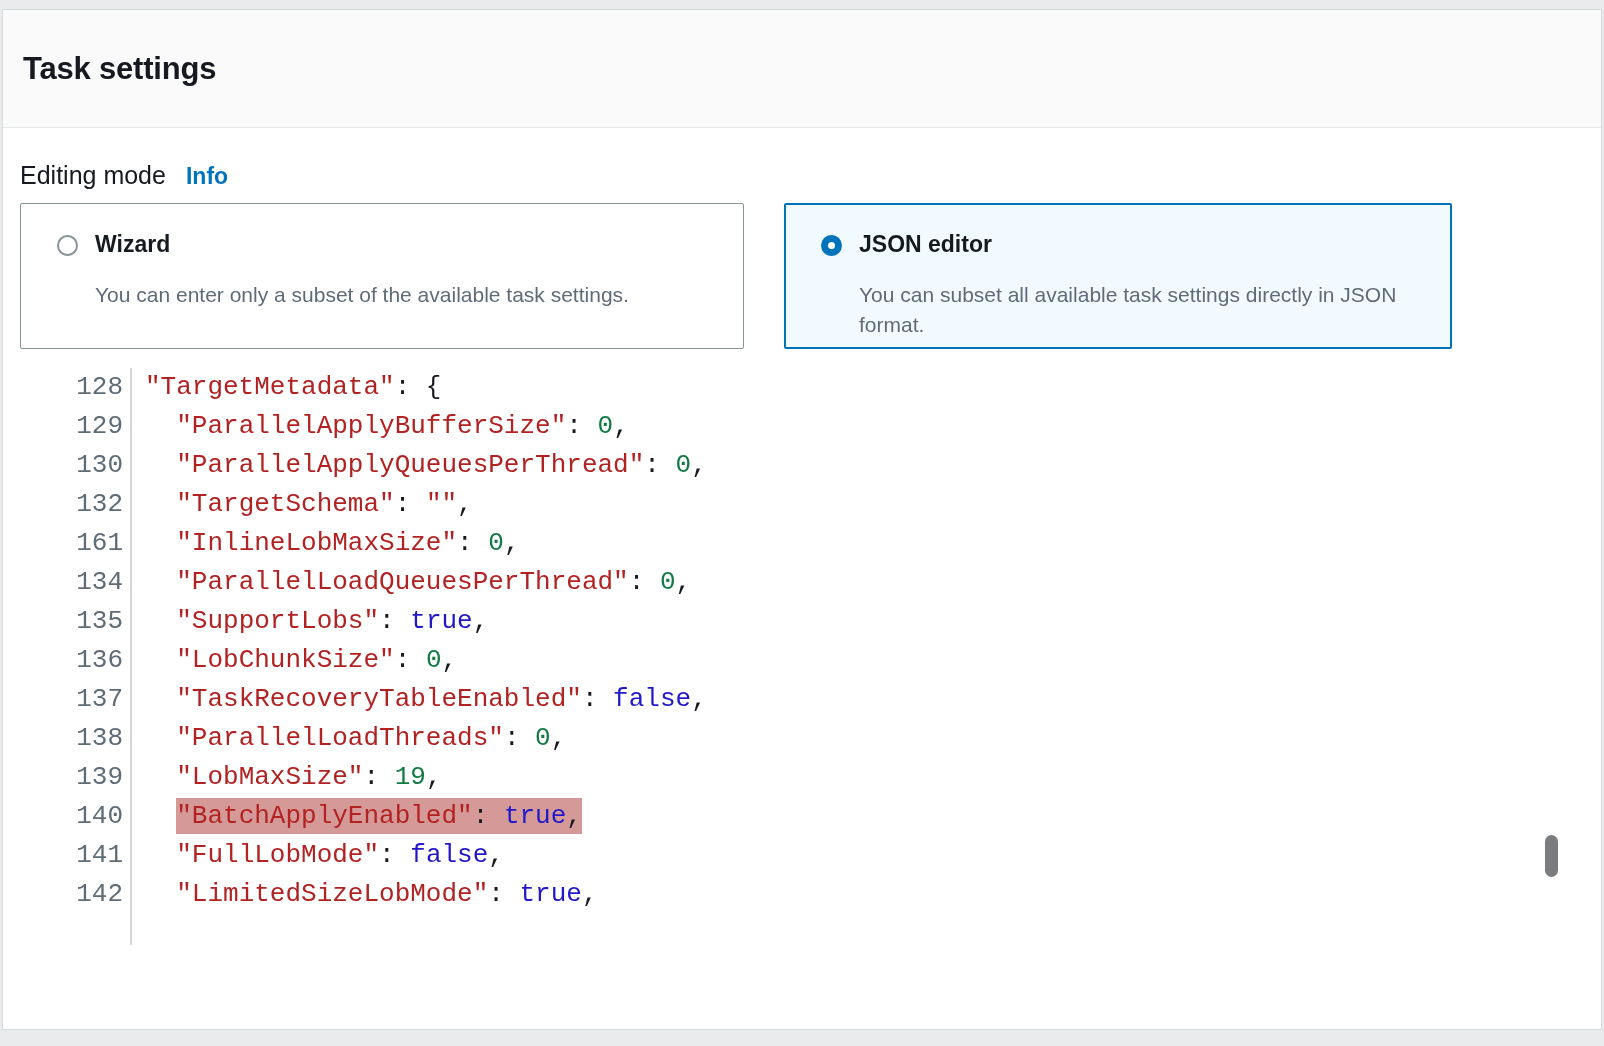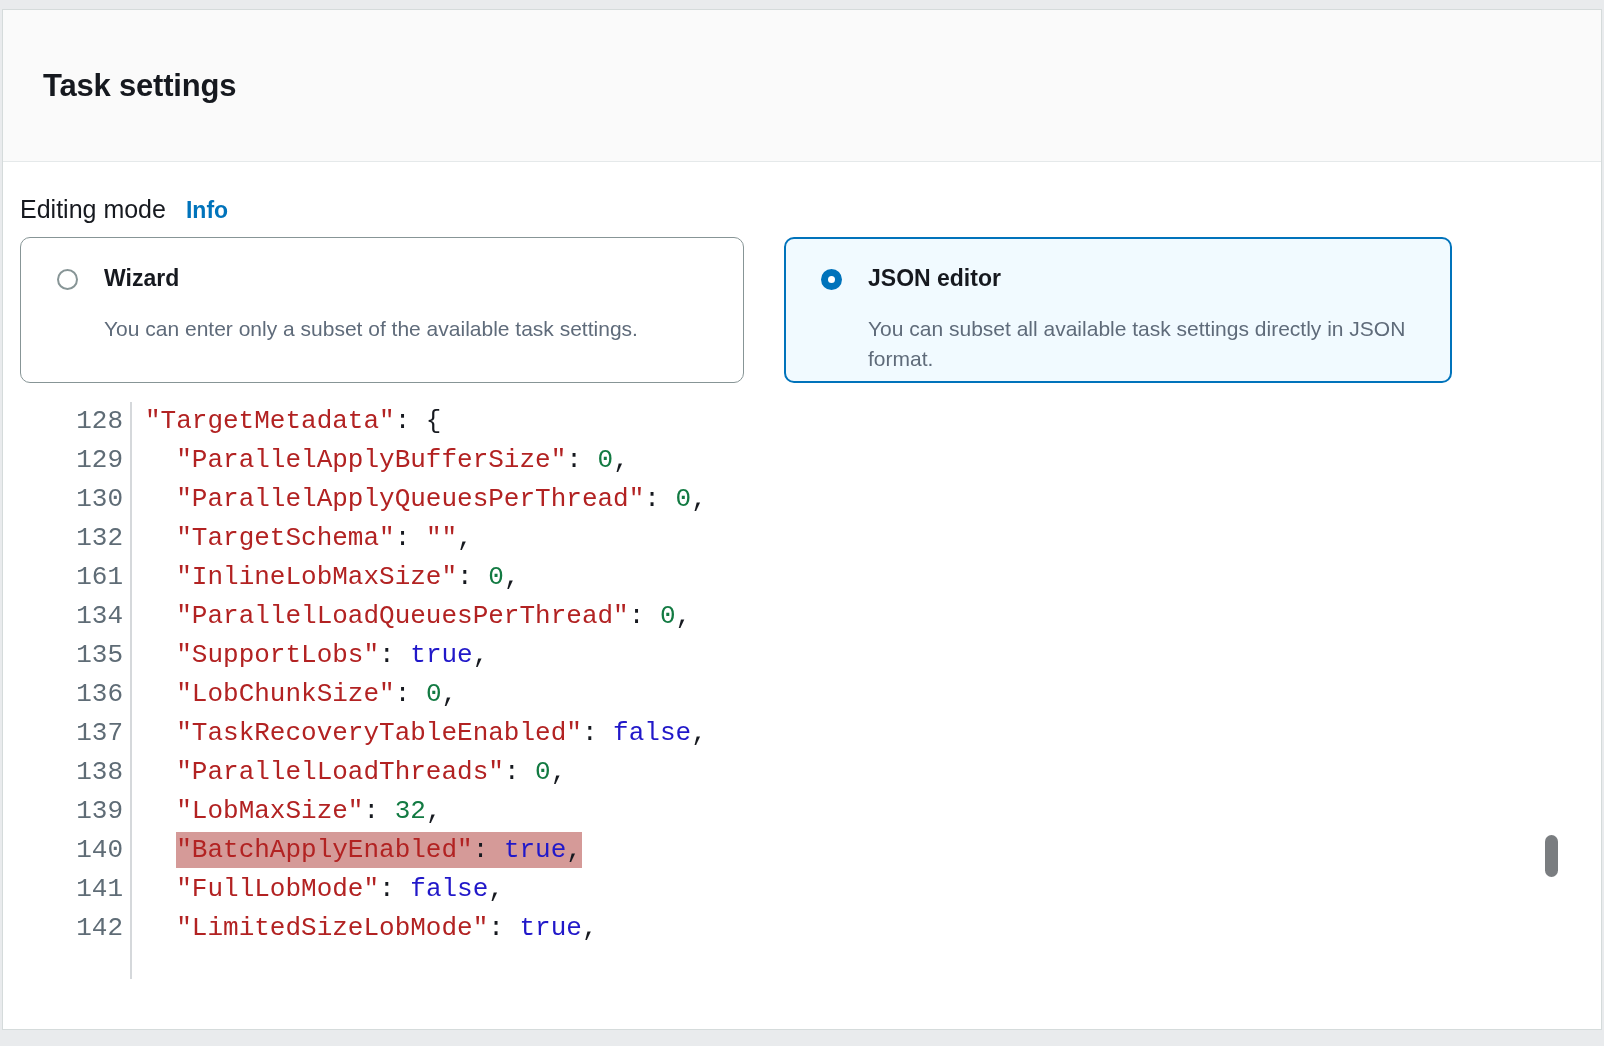--- a/index.html
+++ b/index.html
@@ -16,26 +16,26 @@
     box-sizing: border-box;
     margin: 9px 0 0 2px;
     width: 1600px;
     height: 1021px;
     background: #ffffff;
     border: 1px solid var(--panel-border, #d5dbdb);
     position: relative;
   }
   .panel-header {
     box-sizing: border-box;
-    height: 152px;
+    height: 118px;
     background: var(--header-bg, #fafafa);
     border-bottom: 1px solid var(--header-border, #e5e9ea);
     display: flex;
     align-items: center;
-    padding: 0 40px;
+    padding: 0 20px;
   }
   .panel-header h1 {
     margin: 0;
     font-size: 31px;
     font-weight: 700;
     letter-spacing: -0.2px;
   }
   .panel-body { padding: 33px 40px 0 17px; }
 
   .editing-row {
@@ -51,25 +51,25 @@
     color: var(--accent, #0073bb);
     text-decoration: none;
     cursor: pointer;
   }
 
   .cards { display: flex; gap: 40px; }
   .card {
     box-sizing: border-box;
     height: 146px;
     border: 1px solid var(--card-border, #879596);
-    border-radius: 10px;
+    border-radius: 2px;
     background: #ffffff;
     padding: 27px 24px 0 36px;
     display: flex;
-    gap: 26px;
+    gap: 17px;
     cursor: pointer;
   }
   .card.wizard { width: 724px; }
   .card.json { width: 668px; }
   .card.selected {
     border: 2px solid var(--accent, #0073bb);
     background: var(--card-selected-bg, #f1faff);
     padding: 26px 23px 0 35px;
   }
   .radio {
@@ -183,21 +183,21 @@
           <div class="line"><span class="ln">128</span><span class="code"><span class="tok-str">"TargetMetadata"</span><span class="tok-pun">: {</span></span></div>
           <div class="line"><span class="ln">129</span><span class="code">  <span class="tok-str">"ParallelApplyBufferSize"</span><span class="tok-pun">: </span><span class="tok-num">0</span><span class="tok-pun">,</span></span></div>
           <div class="line"><span class="ln">130</span><span class="code">  <span class="tok-str">"ParallelApplyQueuesPerThread"</span><span class="tok-pun">: </span><span class="tok-num">0</span><span class="tok-pun">,</span></span></div>
           <div class="line"><span class="ln">132</span><span class="code">  <span class="tok-str">"TargetSchema"</span><span class="tok-pun">: </span><span class="tok-str">""</span><span class="tok-pun">,</span></span></div>
           <div class="line"><span class="ln">161</span><span class="code">  <span class="tok-str">"InlineLobMaxSize"</span><span class="tok-pun">: </span><span class="tok-num">0</span><span class="tok-pun">,</span></span></div>
           <div class="line"><span class="ln">134</span><span class="code">  <span class="tok-str">"ParallelLoadQueuesPerThread"</span><span class="tok-pun">: </span><span class="tok-num">0</span><span class="tok-pun">,</span></span></div>
           <div class="line"><span class="ln">135</span><span class="code">  <span class="tok-str">"SupportLobs"</span><span class="tok-pun">: </span><span class="tok-bool">true</span><span class="tok-pun">,</span></span></div>
           <div class="line"><span class="ln">136</span><span class="code">  <span class="tok-str">"LobChunkSize"</span><span class="tok-pun">: </span><span class="tok-num">0</span><span class="tok-pun">,</span></span></div>
           <div class="line"><span class="ln">137</span><span class="code">  <span class="tok-str">"TaskRecoveryTableEnabled"</span><span class="tok-pun">: </span><span class="tok-bool">false</span><span class="tok-pun">,</span></span></div>
           <div class="line"><span class="ln">138</span><span class="code">  <span class="tok-str">"ParallelLoadThreads"</span><span class="tok-pun">: </span><span class="tok-num">0</span><span class="tok-pun">,</span></span></div>
-          <div class="line"><span class="ln">139</span><span class="code">  <span class="tok-str">"LobMaxSize"</span><span class="tok-pun">: </span><span class="tok-num">32</span><span class="tok-pun">,</span></span></div>
+          <div class="line"><span class="ln">139</span><span class="code">  <span class="tok-str">"LobMaxSize"</span><span class="tok-pun">: </span><span class="tok-num">19</span><span class="tok-pun">,</span></span></div>
           <div class="line"><span class="ln">140</span><span class="code">  <span class="hl"><span class="tok-str">"BatchApplyEnabled"</span><span class="tok-pun">: </span><span class="tok-bool">true</span><span class="tok-pun">,</span></span></span></div>
           <div class="line"><span class="ln">141</span><span class="code">  <span class="tok-str">"FullLobMode"</span><span class="tok-pun">: </span><span class="tok-bool">false</span><span class="tok-pun">,</span></span></div>
           <div class="line"><span class="ln">142</span><span class="code">  <span class="tok-str">"LimitedSizeLobMode"</span><span class="tok-pun">: </span><span class="tok-bool">true</span><span class="tok-pun">,</span></span></div>
         </div>
     </div>
 
   </div>
 </div>
 
 <div class="scroll-thumb"></div>

